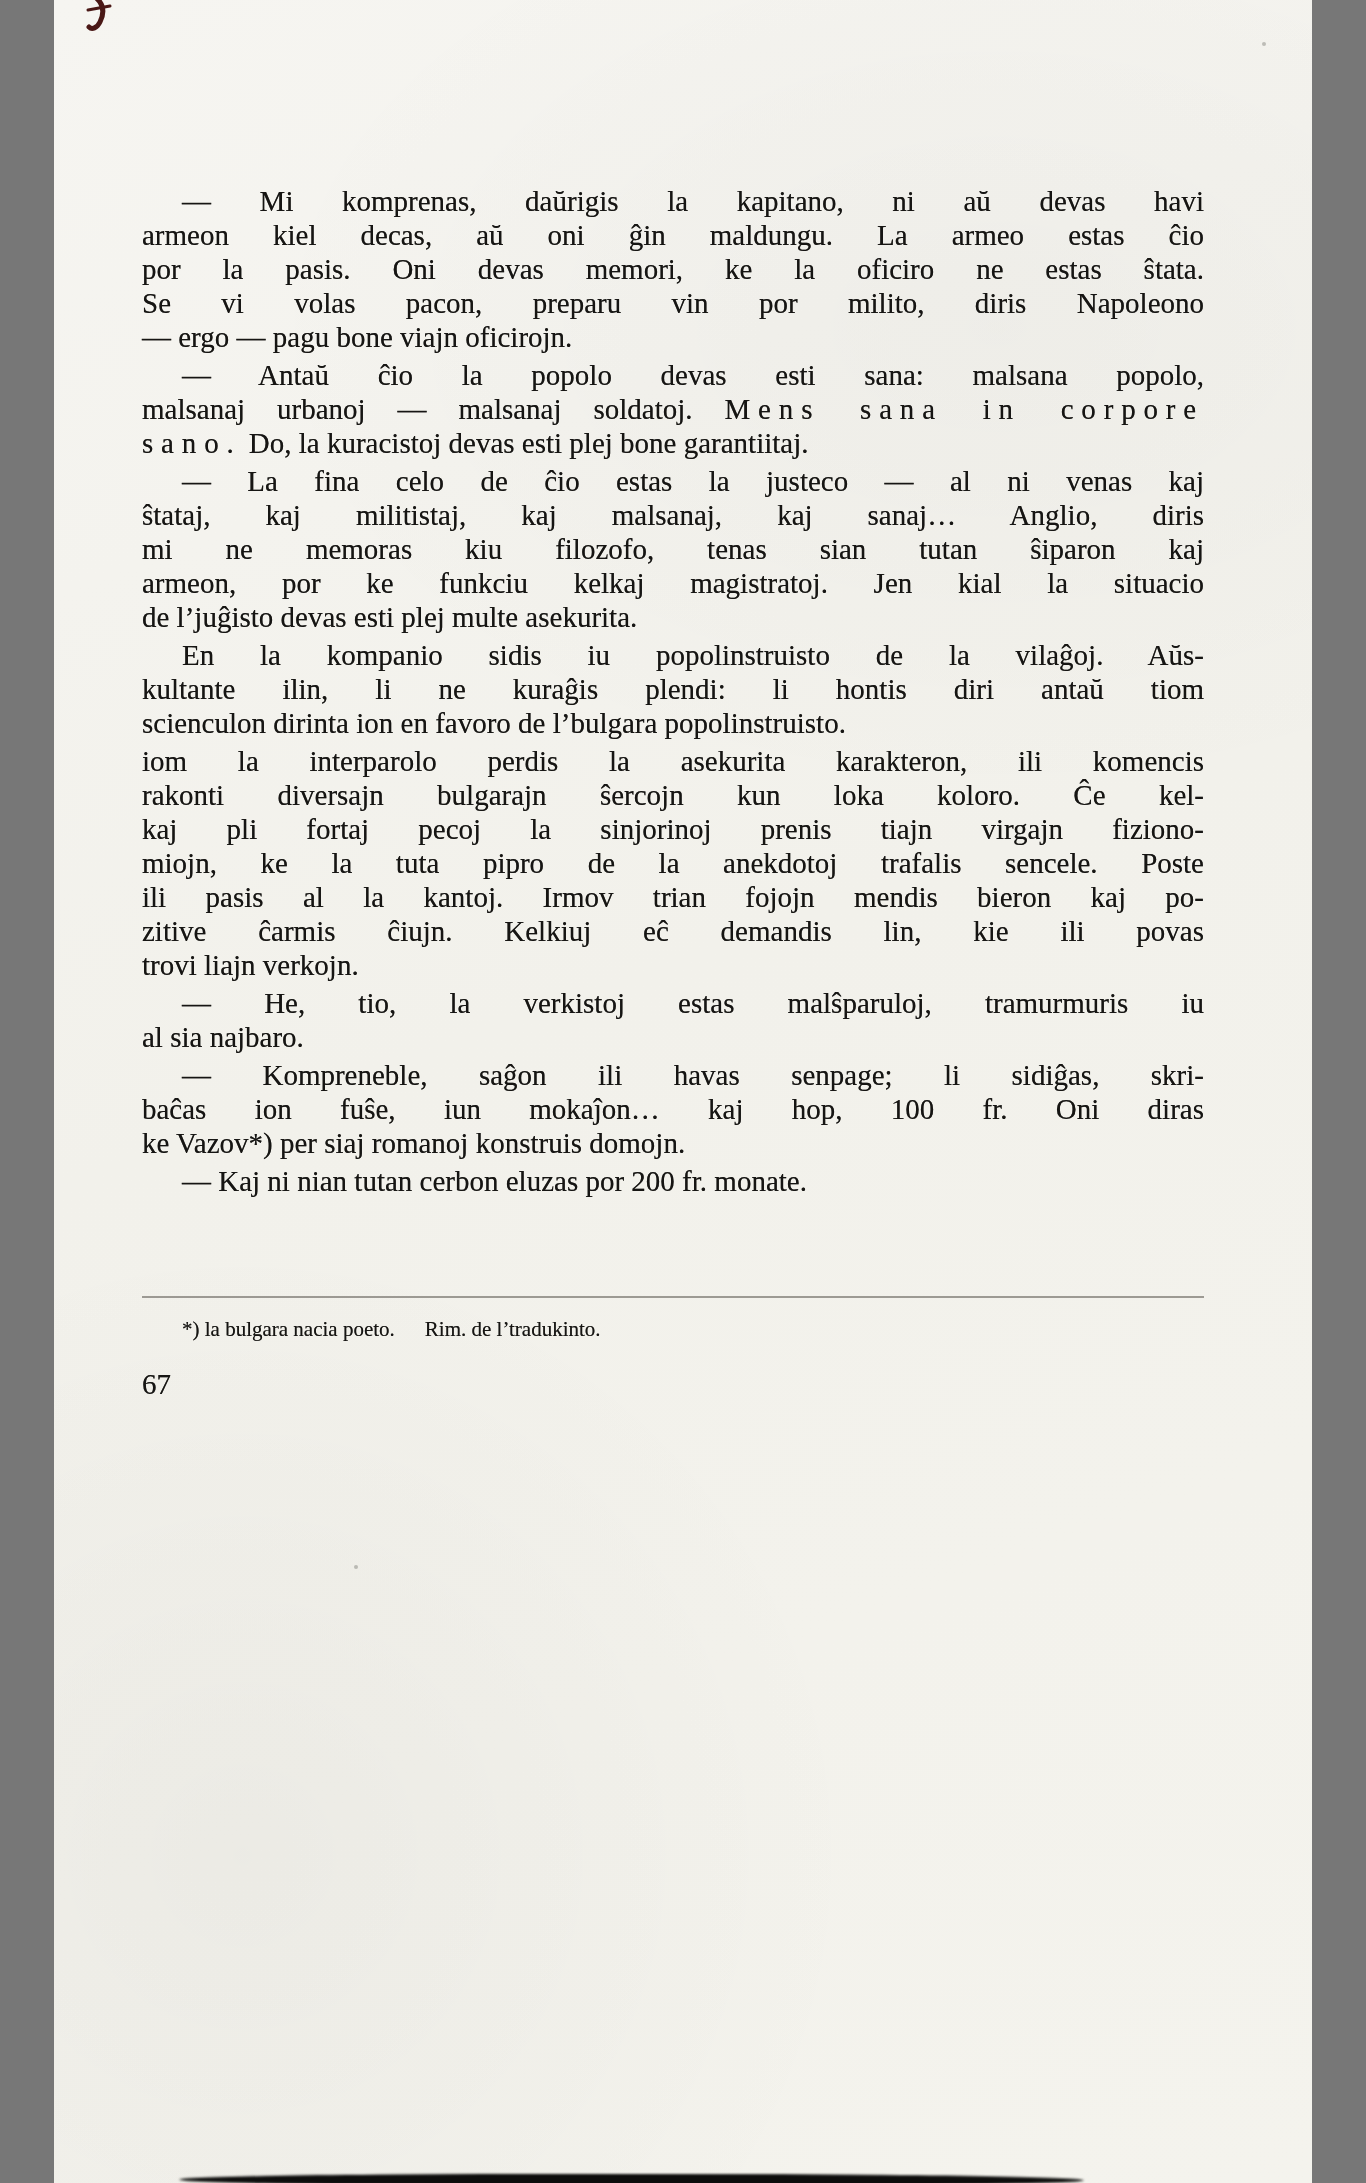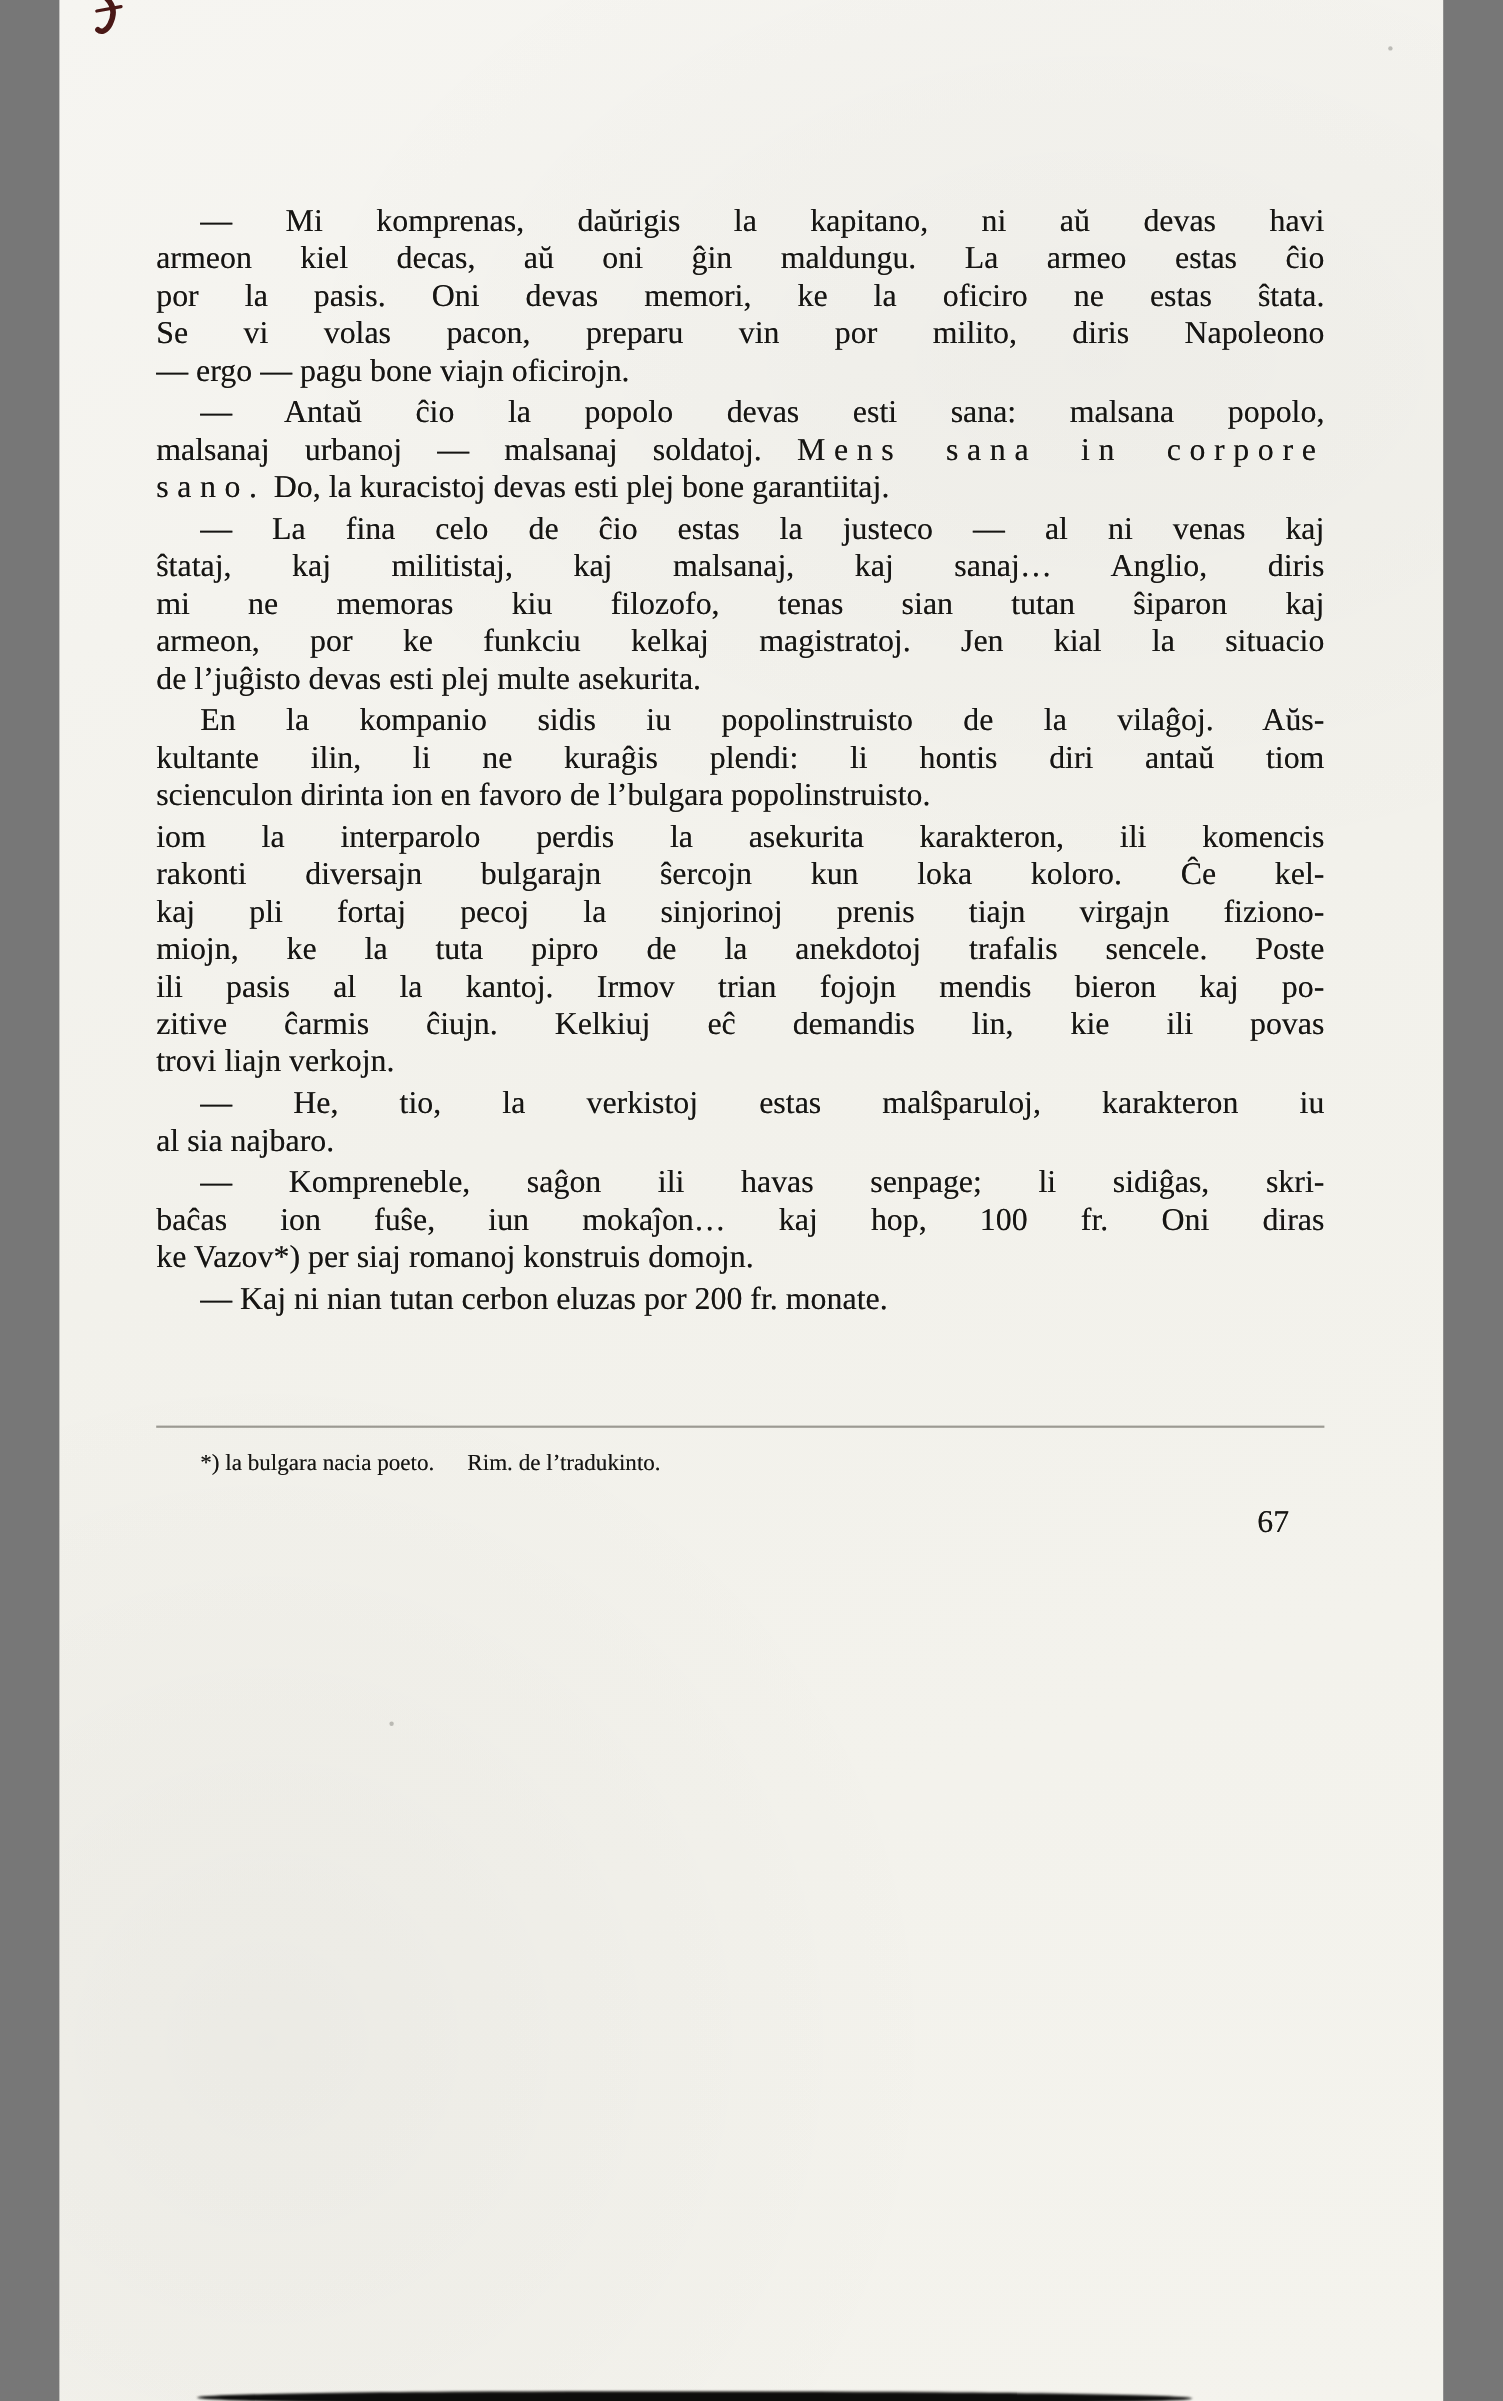--- a/index.html
+++ b/index.html
@@ -59,21 +59,21 @@
     font-size: 21px;
     line-height: 30px;
     text-shadow: 0 0 0.4px rgba(22,21,19,0.6);
   }
   .footnote .footnote-src { margin-left: 30px; }
   .page-number {
     position: absolute;
     left: 88px;
     top: 1368px;
     width: 1030px;
-    text-align: right;
+    text-align: left;
     font-size: 29px;
     text-shadow: 0 0 0.5px rgba(22,21,19,0.65);
   }
   .ink-mark {
     position: absolute;
     left: 26px;
     top: -4px;
   }
   .scan-edge {
     position: absolute;
@@ -130,21 +130,21 @@
       <div class="para">
         <div class="line">iom la interparolo perdis la asekurita karakteron, ili komencis</div>
         <div class="line">rakonti diversajn bulgarajn ŝercojn kun loka koloro. Ĉe kel-</div>
         <div class="line">kaj pli fortaj pecoj la sinjorinoj prenis tiajn virgajn fiziono-</div>
         <div class="line">miojn, ke la tuta pipro de la anekdotoj trafalis sencele. Poste</div>
         <div class="line">ili pasis al la kantoj. Irmov trian fojojn mendis bieron kaj po-</div>
         <div class="line">zitive ĉarmis ĉiujn. Kelkiuj eĉ demandis lin, kie ili povas</div>
         <div class="line last">trovi liajn verkojn.</div>
       </div>
       <div class="para">
-        <div class="line first">— He, tio, la verkistoj estas malŝparuloj, karakteron iu</div>
+        <div class="line first">— He, tio, la verkistoj estas malŝparuloj, tramurmuris iu</div>
         <div class="line last">al sia najbaro.</div>
       </div>
       <div class="para">
         <div class="line first">— Kompreneble, saĝon ili havas senpage; li sidiĝas, skri-</div>
         <div class="line">baĉas ion fuŝe, iun mokaĵon… kaj hop, 100 fr. Oni diras</div>
         <div class="line last">ke Vazov*) per siaj romanoj konstruis domojn.</div>
       </div>
       <div class="para">
         <div class="line first last">— Kaj ni nian tutan cerbon eluzas por 200 fr. monate.</div>
       </div>

